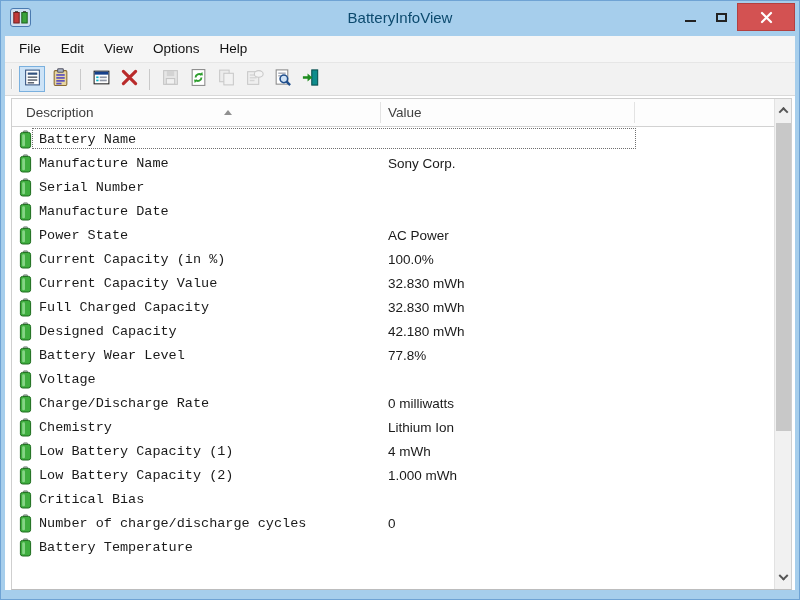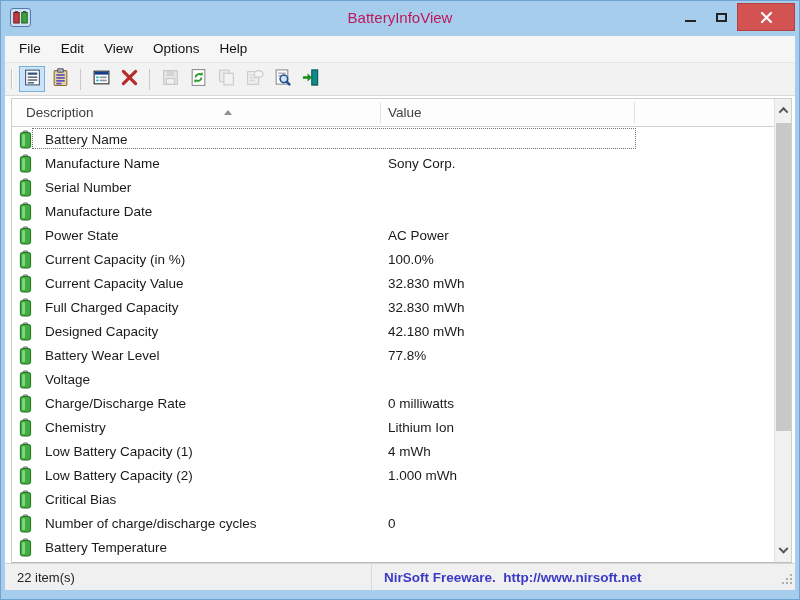--- a/index.html
+++ b/index.html
@@ -8,21 +8,21 @@
     position:relative; width:800px; height:600px;
     background:var(--titlebar,#a6ceec);
     font-family:"Liberation Sans", sans-serif;
     color:#1a1a1a; overflow:hidden;
     box-shadow: inset 0 0 0 1px #6fa3d4;
   }
   
   .titlebar { position:absolute; top:0; left:0; right:0; height:36px; }
   .appicon { position:absolute; left:10px; top:8px; width:21px; height:19px; }
   .title { position:absolute; left:0; right:0; top:0; height:36px;
-    text-align:center; line-height:36px; font-size:15px; color:#be185d; }
+    text-align:center; line-height:36px; font-size:15px; color:#0c4a6e; }
   .wincontrols { position:absolute; top:3px; right:5px; display:flex; height:28px; }
   .wbtn { width:31px; height:28px; display:flex; align-items:center; justify-content:center;
     background:transparent; border:none; cursor:default; }
   .wbtn.close { width:58px; background:var(--closebg,#d35252); box-shadow: inset 0 0 0 1px #b34040; }
   .glyph-min { width:11px; height:2px; background:#222; margin-top:8px; }
   .glyph-max { width:11px; height:9px; border:2px solid #222; }
   
   .frame { position:absolute; top:36px; left:5px; right:5px; bottom:10px;
     background:#fff; display:flex; flex-direction:column; }
   
@@ -46,21 +46,21 @@
   .lheader { position:absolute; top:0; left:0; right:0; height:28px;
     background:#fdfdfd; border-bottom:1px solid #d2d2d2; font-size:13.5px; color:#404040; }
   .lheader .hdiv { position:absolute; top:3px; bottom:3px; width:1px; background:#e3e3e3; }
   .hlabel { position:absolute; top:0; line-height:27px; }
   .sorttri { position:absolute; left:212px; top:11px; width:0; height:0;
     border-left:4px solid transparent; border-right:4px solid transparent;
     border-bottom:5px solid #909090; }
   .rows { position:absolute; top:28px; left:0; right:17px; bottom:0; overflow:hidden; }
   .lrow { position:relative; height:24px; display:flex; align-items:center; font-size:13.5px; }
   .lrow .bicon { width:13px; height:19px; margin-left:7px; flex:none; }
-  .lrow .desc { margin-left:13px; white-space:nowrap; }
+  .lrow .desc { margin-left:7px; white-space:nowrap;font-family:Liberation Mono, monospace; }
   .lrow .val { position:absolute; left:376px; white-space:nowrap; }
   .focus-rect { position:absolute; left:20px; top:1px; width:604px; height:21px;
     border:1px dotted var(--focuscol,#707070); pointer-events:none; }
   
   .vscroll { position:absolute; top:0; right:0; bottom:0; width:17px;
     background:#f1f1f1; border-left:1px solid #e2e2e2; }
   .sbtn { position:absolute; left:0; width:16px; height:22px;
     display:flex; align-items:center; justify-content:center; }
   .sbtn.up { top:0; } .sbtn.down { bottom:0; }
   .chev { width:7px; height:7px; border-left:2px solid #555; border-top:2px solid #555; }
@@ -452,35 +452,15 @@
             <span class="chev up"></span>
           </div>
           <div class="sthumb"></div>
           <div class="sbtn down">
             <span class="chev down"></span>
           </div>
         </div>
       </div>
     </div>
 
-    <div class="statusbar">
-      <div class="spane-left">
-        <span>22 item(s)</span>
-      </div>
-      <div class="spane-right">
-        <span class="branding">NirSoft Freeware.  http://www.nirsoft.net</span>
-      </div>
-      <span class="grip">
-        <svg width="12" height="12" viewBox="0 0 12 12">
-          <g fill="#adadad">
-            <rect x="9" y="9" width="2" height="2"></rect>
-              <rect x="5" y="9" width="2" height="2"></rect>
-            <rect x="1" y="9" width="2" height="2"></rect>
-              <rect x="9" y="5" width="2" height="2"></rect>
-            <rect x="5" y="5" width="2" height="2"></rect>
-              <rect x="9" y="1" width="2" height="2"></rect>
-          </g>
-        </svg>
-      </span>
-    </div>
 
   </div>
 </div>
 
 </body></html>

